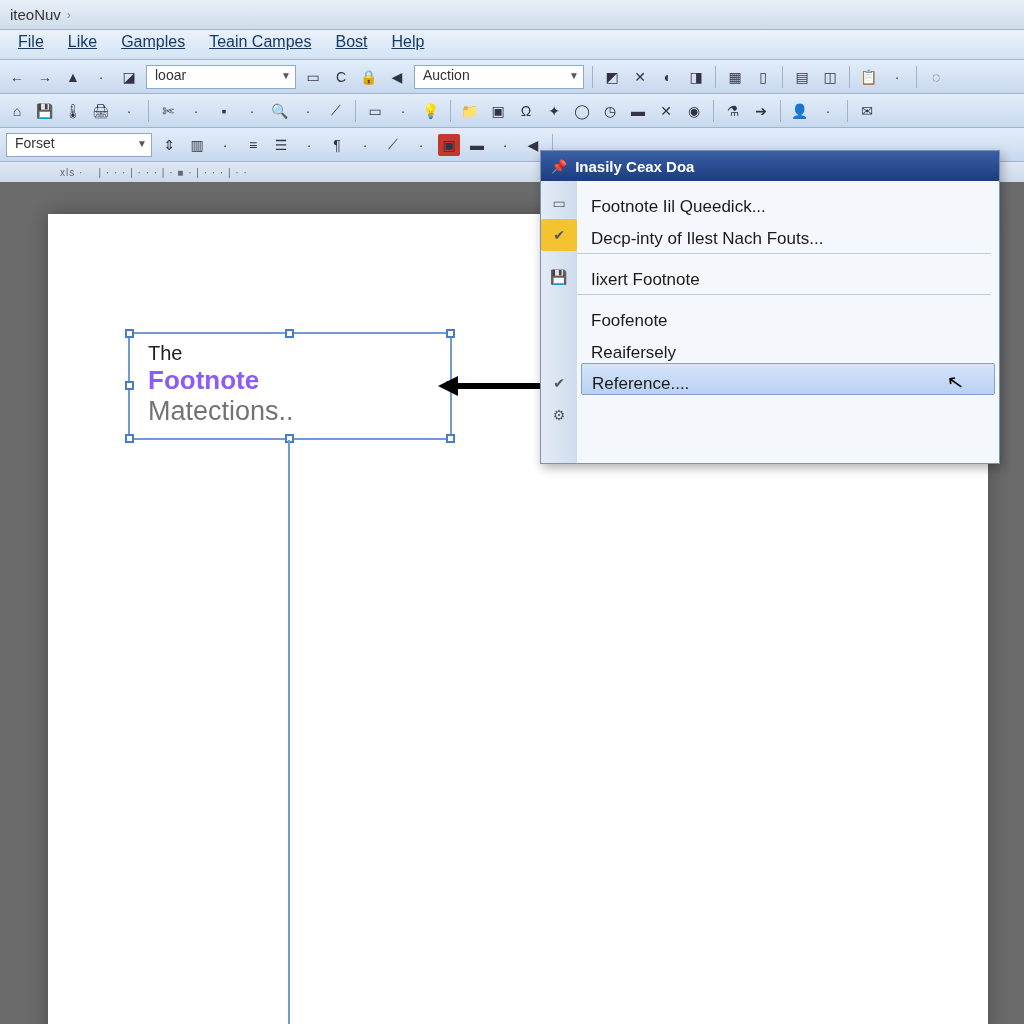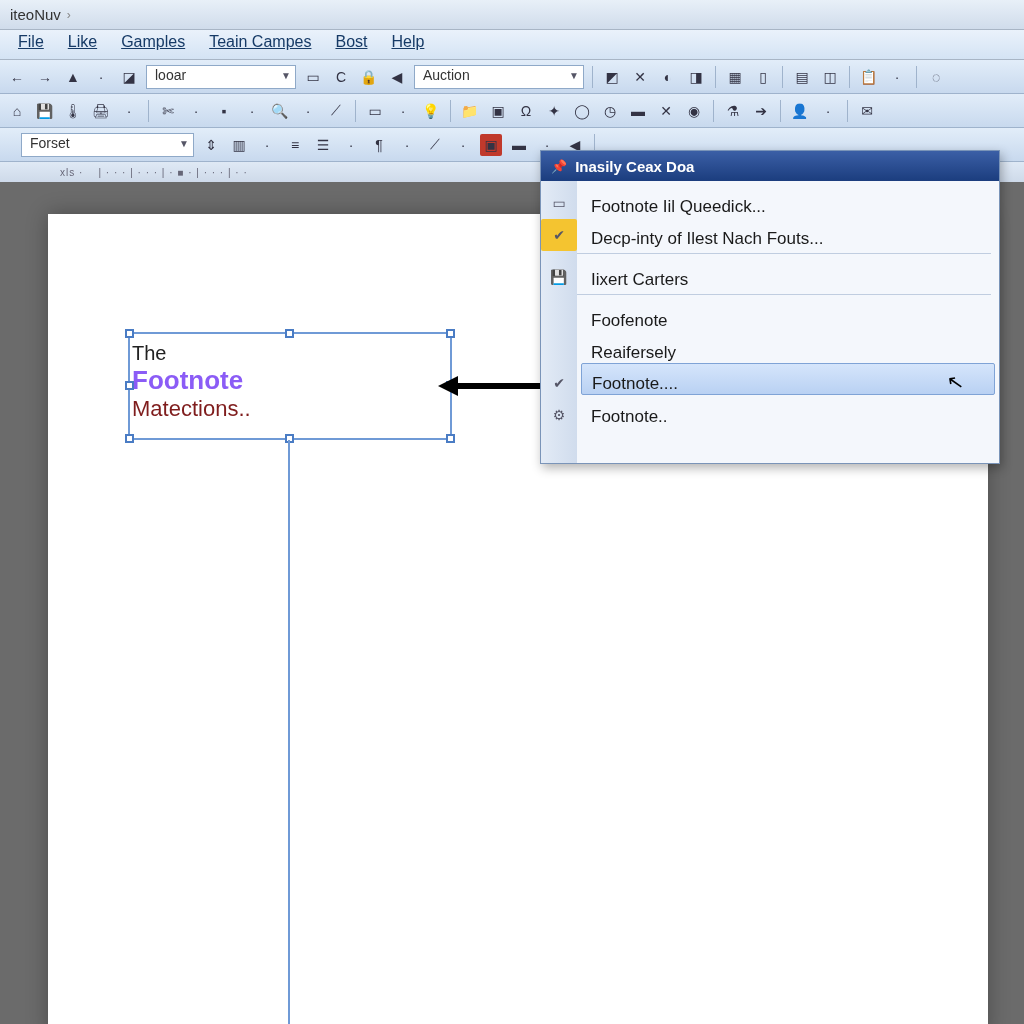--- a/index.html
+++ b/index.html
@@ -15,34 +15,34 @@
 .menubar .mi u { text-decoration:underline; }
 
 
 .tb { height:34px; background:linear-gradient(#e2edf9,#c8d9ee); display:flex; align-items:center; padding:0 6px; gap:6px; border-bottom:1px solid #9fb3cc; }
 .tb .ico { width:22px; height:22px; display:flex; align-items:center; justify-content:center; font-size:14px; color:#334; border:1px solid transparent; border-radius:2px; }
 .tb .sep { width:1px; height:22px; background:#9fb3cc; margin:0 2px; }
 .tb .combo { height:24px; background:#fff; border:1px solid #8fa9c8; display:flex; align-items:center; padding:0 4px 3px 8px; font-size:14px; color:#333; }
 .tb .combo .dd { margin-left:auto; padding-left:6px; color:#556; font-size:10px; }
 .tb .combo.w1 { width:150px; }
 .tb .combo.w2 { width:170px;text-align:right; }
-.tb .combo.w3 { width:173px;margin-left:15px; }
+.tb .combo.w3 { width:146px; }
 
 
 .ruler { height:22px; background:linear-gradient(#dfe9f5,#cdd9e9); border-bottom:1px solid #9fb3cc; display:flex; align-items:center; font-size:10px; color:#667; padding-left:60px; letter-spacing:1px; }
 
 
 .workspace { position:absolute; top:182px; left:0; right:0; bottom:0; background:#6b6b6b; display:flex; justify-content:flex-start; padding-left:48px; }
 .page { width:940px; height:820px; background:#fff; margin-top:32px; box-shadow:0 0 20px rgba(0,0,0,.3); position:relative; }
 
 
-.frame { position:absolute; left:80px; top:118px; width:324px; height:108px; border:2px solid #6f9ad6; padding:8px 2px; }
+.frame { position:absolute; left:80px; top:118px; width:324px; height:108px; border:2px solid #6f9ad6; padding:8px 18px; }
 .frame .t1 { font-size:20px; color:#222; }
 .frame .t2 { font-size:26px; font-weight:600; color:#8b5cf6; }
-.frame .t3 { font-size:22px; color:#7f1d1d; }
+.frame .t3 { font-size:27px; color:#737373; }
 .handle { position:absolute; width:9px; height:9px; background:#fff; border:2px solid #4a7cc4; }
 .h-tl{top:-5px;left:-5px;} .h-tr{top:-5px;right:-5px;} .h-bl{bottom:-5px;left:-5px;} .h-br{bottom:-5px;right:-5px;}
 .h-tm{top:-5px;left:50%;margin-left:-5px;} .h-bm{bottom:-5px;left:50%;margin-left:-5px;}
 .h-ml{top:50%;left:-5px;margin-top:-5px;} .h-mr{top:50%;right:-5px;margin-top:-5px;}
 
 
 .vguide { position:absolute; left:240px; top:226px; width:2px; height:720px; background:#6f9ad6; }
 
 
 .arrow { position:absolute; left:390px; top:162px; width:158px; height:18px; }
@@ -233,31 +233,28 @@
     </div>
     <div class="items">
       <div class="item">
           <span>Footnote Iil Queedick...</span>
         </div>
       <div class="item">
           <span>Decp-inty of Ilest Nach Fouts...</span>
         </div>
       <div class="msep"></div>
       <div class="item">
-          <span>Iixert Carters</span>
+          <span>Iixert Footnote</span>
         </div>
       <div class="msep"></div>
       <div class="item">
           <span>Foofenote</span>
         </div>
       <div class="item">
           <span>Reaifersely</span>
         </div>
       <div class="item hl">
-        <span>Footnote....</span>
+        <span>Reference....</span>
         <span class="cursor" style="right:30px;top:6px;">↖</span>
       </div>
-      <div class="item">
-          <span>Footnote..</span>
-        </div>
     </div>
   </div>
 </div>
 
 </body></html>

